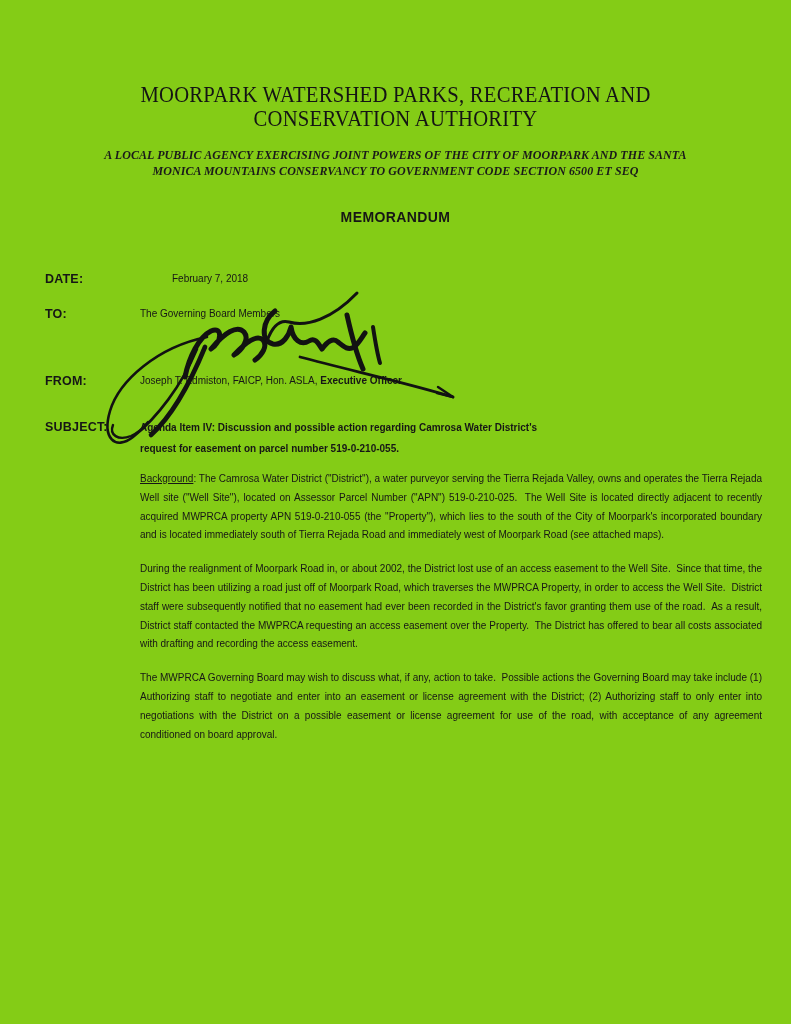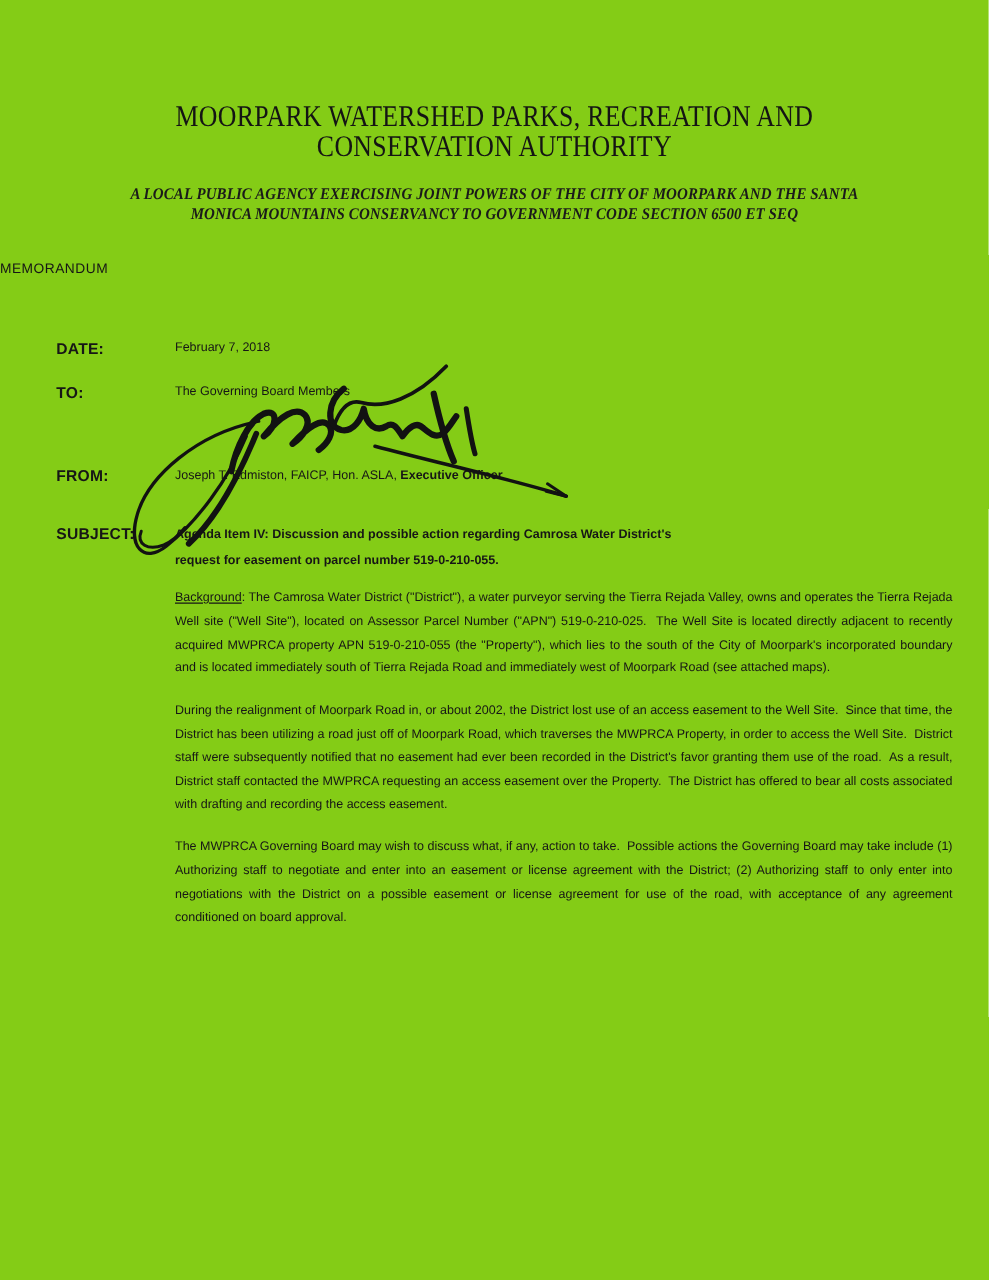--- a/index.html
+++ b/index.html
@@ -36,42 +36,43 @@
     line-height: 15.5px;
     letter-spacing: 0.1px;
     white-space: pre-line;
     transform: scaleX(0.92);
     transform-origin: 50% 0;
     color: #1a1a1a;
   }
   .memo-heading {
     position: absolute;
     top: 209px; left: 0; right: 0;
-    font-weight: 400;
-    font-size: 11px;
+    text-align: center;
+    font-weight: 700;
+    font-size: 14px;
     letter-spacing: 0.4px;
   }
   .row {
     position: absolute;
     left: 45px; right: 28px;
     display: flex;
     align-items: flex-start;
   }
   .row .lbl {
     flex: 0 0 95px;
     font-weight: 700;
     font-size: 12.5px;
     letter-spacing: 0.2px;
     padding-top: 3px;
   }
   .row .val {
     font-size: 10px;
     line-height: 19px;
   }
-  .row-date    { top: 269px; }
+  .row-date    { top: 269px; gap: 32px; }
   .row-to      { top: 304px; }
   .row-from    { top: 371px; }
   .row-subject { top: 417px; }
   .row-subject .val {
     font-weight: 700;
     line-height: 21px;
     white-space: pre-line;
   }
   .from-bold { font-weight: 700; text-align: right; }
   .body-text {

